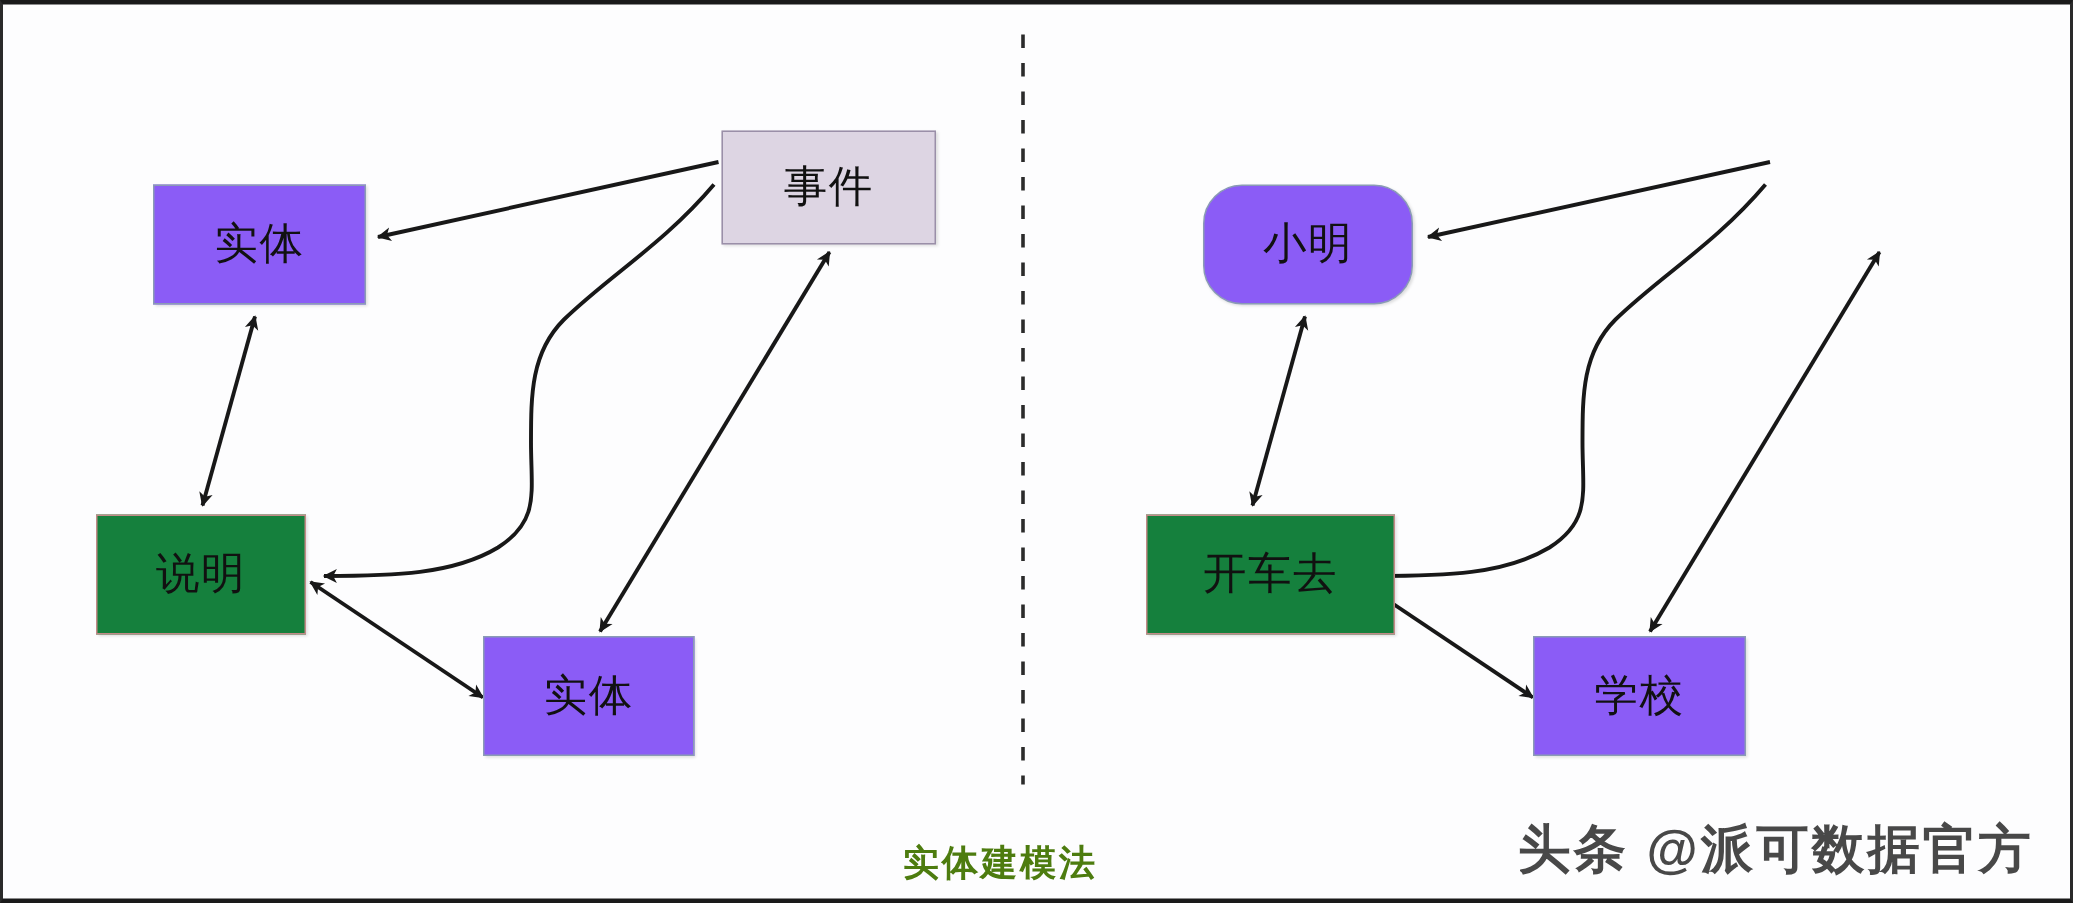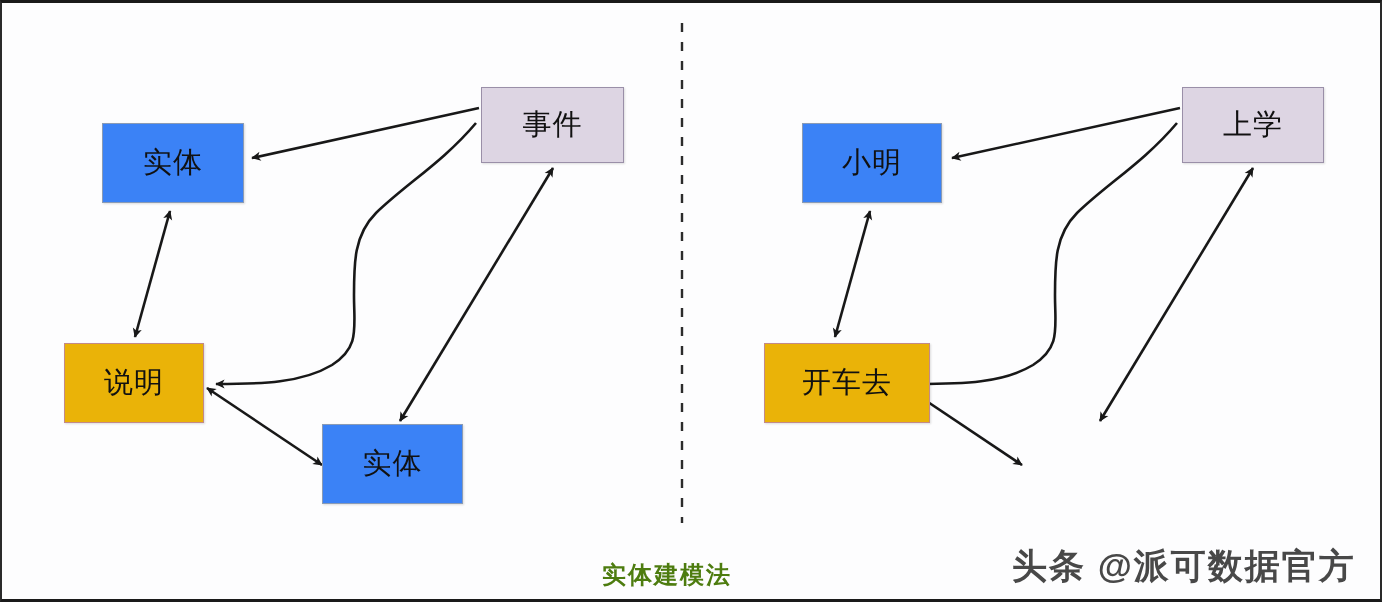--- a/index.html
+++ b/index.html
@@ -35,32 +35,32 @@
     justify-content: center;
     font-size: 29px;
     font-weight: 400;
     color: #111111;
     letter-spacing: 1px;
     border-width: 1.5px;
     border-style: solid;
     z-index: 3;
   }
   .node.entity {
-    background: #3b82f6;
+    background: #8b5cf6;
     border-color: #8a9bb5;
     box-shadow: 1px 1px 2px rgba(0,0,0,0.13);
     text-align: center;
   }
   .node.event {
     background: #ddd5e3;
     border-color: #9a8fa8;
     box-shadow: 1px 1px 2px rgba(0,0,0,0.13);
   }
   .node.desc {
-    background: #eab308;
+    background: #15803d;
     border-color: #c38a88;
     box-shadow: 1px 1px 2px rgba(0,0,0,0.13);
   }
   .caption {
     position: absolute;
     font-size: 24px;
     font-weight: 700;
     color: #4d7c0f;
     letter-spacing: 2px;
     white-space: nowrap;
@@ -150,30 +150,30 @@
   </div>
 
   <div class="node desc" style="left:62px; top:340px; width:140px; height:80px;">
     <span>说明</span>
   </div>
 
   <div class="node entity" style="left:320px; top:421px; width:141px; height:80px;">
     <span>实体</span>
   </div>
 
-  <div class="node entity" style="left:800px; top:120px; width:140px; height:80px;">
+  <div class="node entity" style="left:800px; top:120px; width:140px; height:80px;border-radius:26px;">
     <span>小明</span>
   </div>
 
-  <div class="node event" style="left:1180px; top:84px; width:142px; height:76px;">
-    <span>上学</span>
-  </div>
 
   <div class="node desc" style="left:762px; top:340px; width:166px; height:80px;">
     <span>开车去</span>
   </div>
 
+  <div class="node entity" style="left:1020px; top:421px; width:142px; height:80px;">
+    <span>学校</span>
+  </div>
 
   <div class="caption" style="left:600px; top:556px;">实体建模法</div>
 
   <div class="watermark" style="left:1010px; top:540px;">头条 @派可数据官方</div>
 
 </div>
 
 </body></html>

